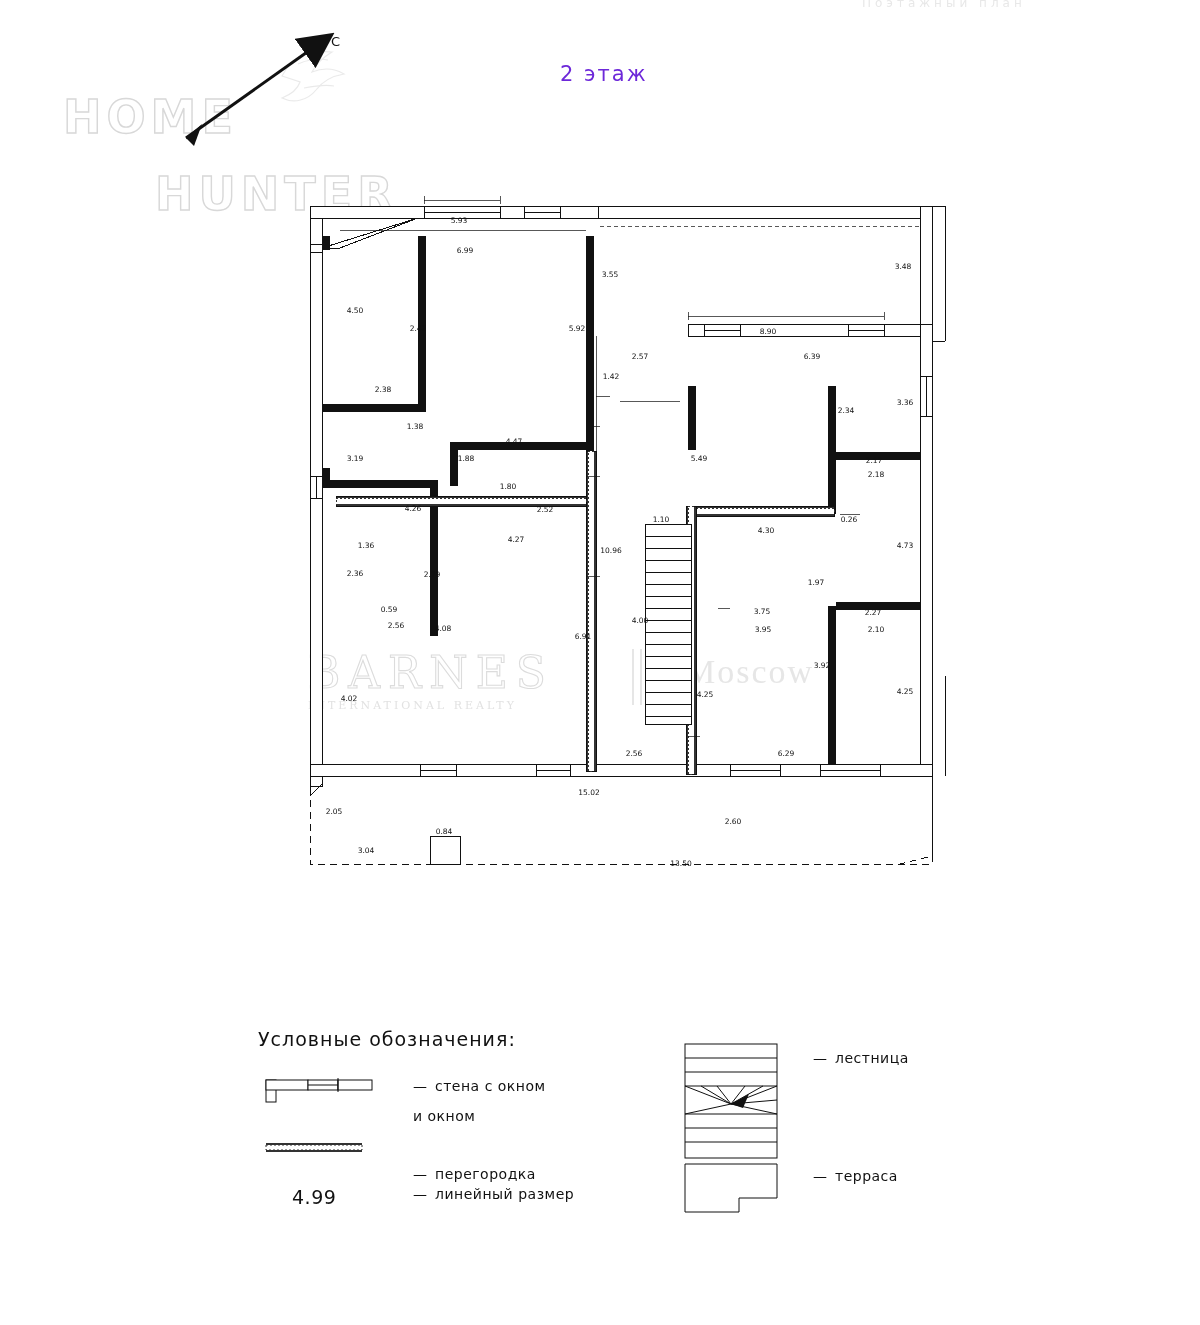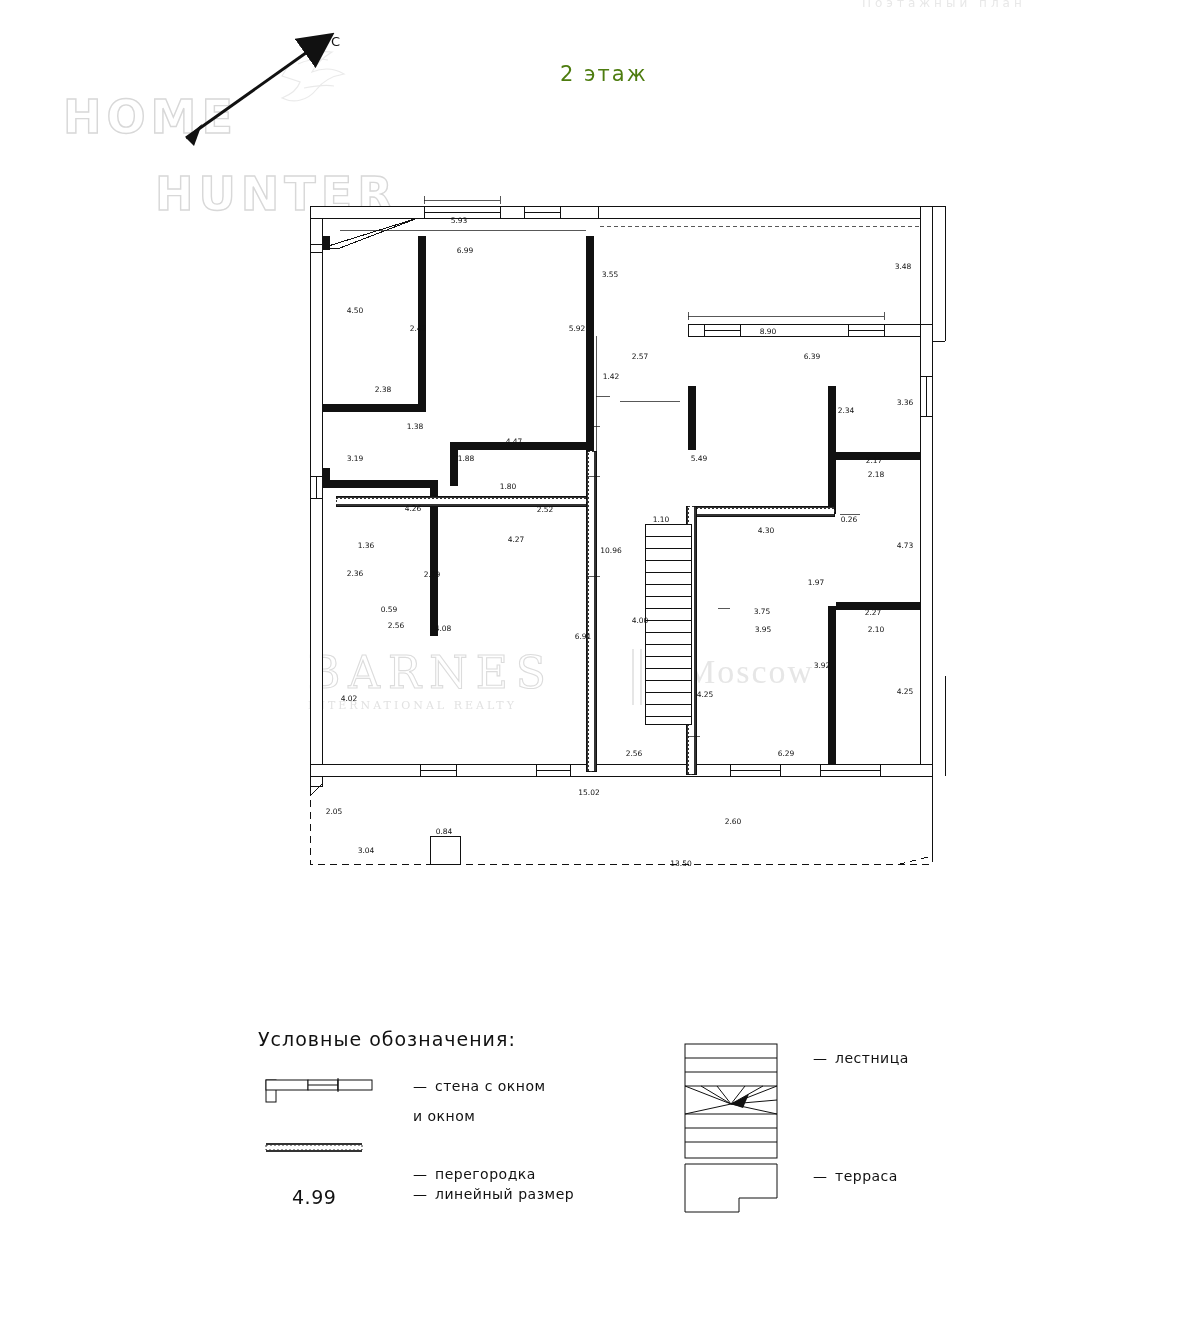--- a/index.html
+++ b/index.html
@@ -1,20 +1,20 @@
 <!DOCTYPE html>
 <html><head>
 <meta charset="utf-8">
 <style>
   html,body{margin:0;padding:0;background:#ffffff;}
   body{width:1200px;height:1325px;position:relative;font-family:"DejaVu Sans",sans-serif;color:#111;overflow:hidden;}
   .plan-root{position:absolute;left:0;top:0;width:1200px;height:1325px;}
 
   
-  .title{position:absolute;left:560px;top:62px;font-size:21px;letter-spacing:2px;color:#4d7c0f;font-family:"DejaVu Sans",sans-serif;}
+  .title{position:absolute;left:560px;top:62px;font-size:21px;letter-spacing:2px;color:#6d28d9;font-family:"DejaVu Sans",sans-serif;}
 
   
   .wm-home{position:absolute;left:55px;top:45px;width:330px;height:135px;pointer-events:none;}
   .wm-home .l1,.wm-home .l2{position:absolute;font-family:"DejaVu Sans",sans-serif;font-weight:bold;font-size:46px;letter-spacing:5px;color:transparent;-webkit-text-stroke:1.4px #d8d8d8;}
   .wm-home .l1{left:8px;top:45px;}
   .wm-home .l2{left:100px;top:122px;}
   .wm-bird{position:absolute;left:278px;top:46px;width:72px;height:62px;opacity:.5;}
   .wm-barnes{position:absolute;left:300px;top:647px;width:600px;height:80px;pointer-events:none;}
   .wm-barnes .b1{position:absolute;left:8px;top:0;font-size:44px;letter-spacing:8px;color:transparent;-webkit-text-stroke:1.1px #dcdcdc;font-family:"DejaVu Serif",serif;}
   .wm-barnes .b2{position:absolute;left:8px;top:52px;font-size:11px;letter-spacing:3px;color:#e2e2e2;font-family:"DejaVu Serif",serif;}

